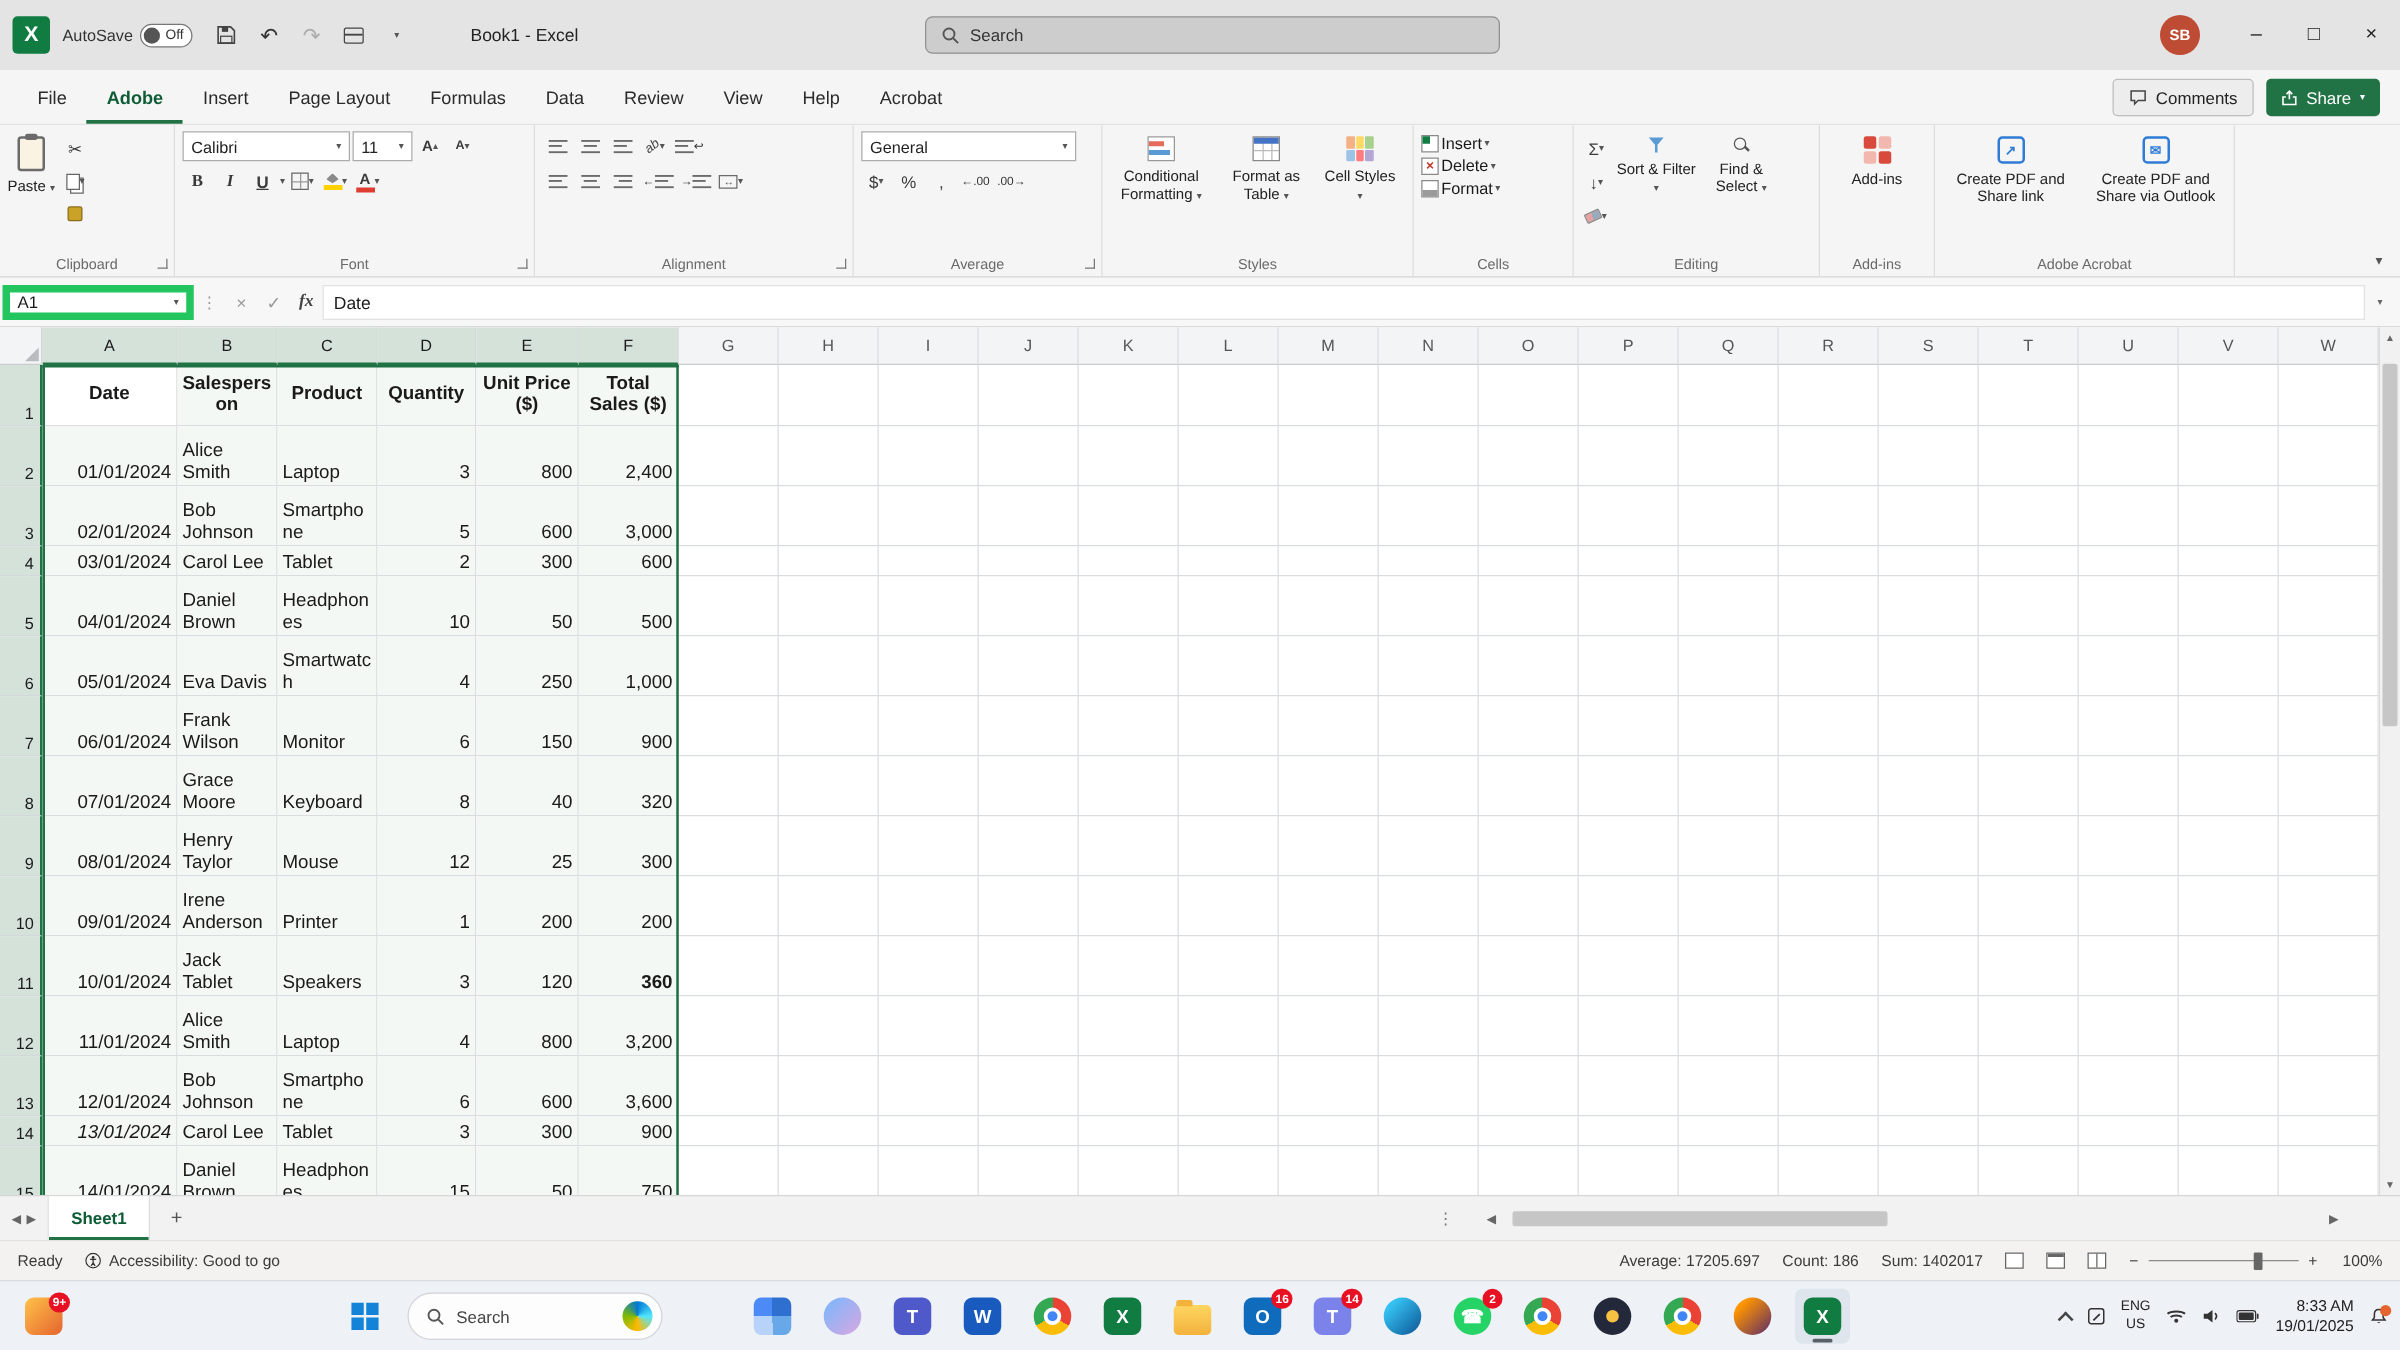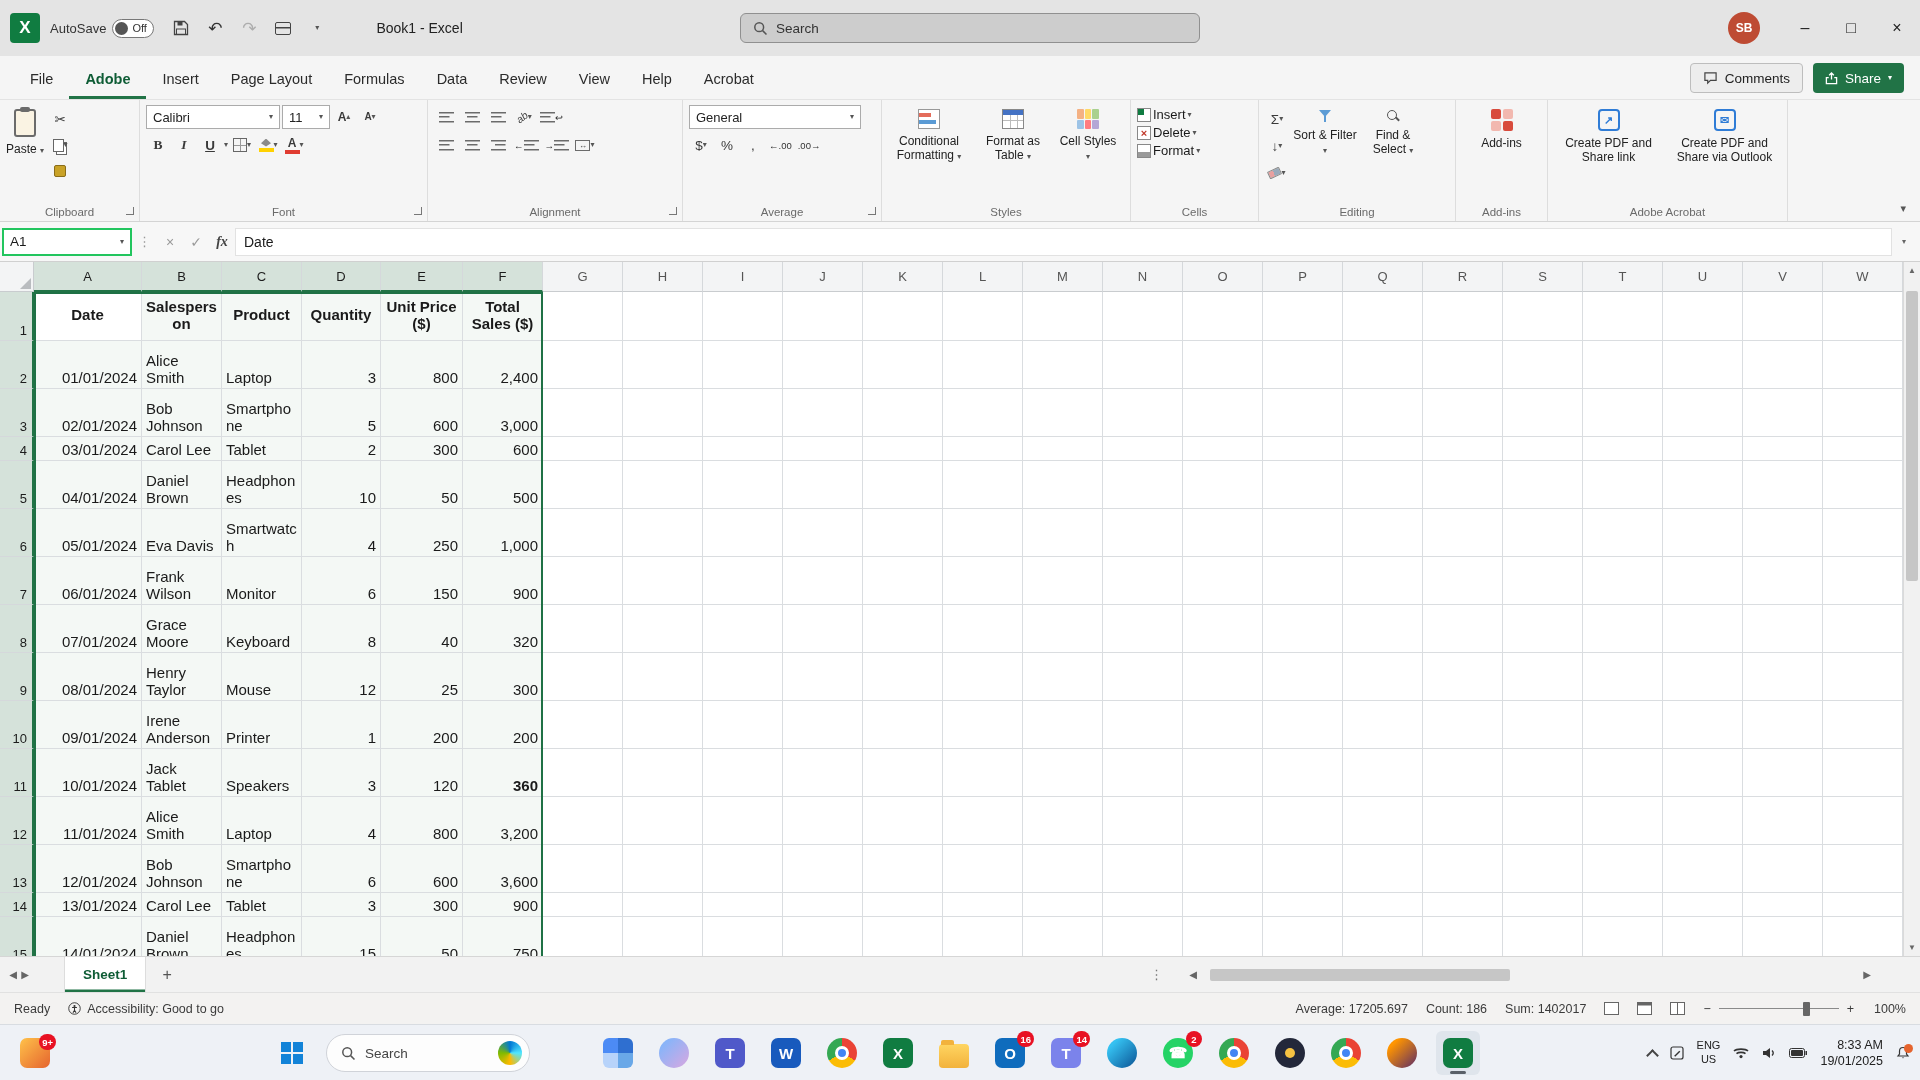--- a/index.html
+++ b/index.html
@@ -78,21 +78,21 @@
 .ic-funnel::after{content:"";position:absolute;left:6px;top:7px;width:2px;height:6px;background:#5B9BD5}
 .ic-mag{position:relative;width:14px;height:14px}
 .ic-mag::before{content:"";position:absolute;left:1px;top:1px;width:8px;height:8px;border:1.6px solid #555;border-radius:50%}
 .ic-mag::after{content:"";position:absolute;left:9px;top:9px;width:5px;height:1.8px;background:#555;transform:rotate(45deg)}
 .ic-addins{width:22px;height:22px;display:grid;grid-template-columns:1fr 1fr;grid-template-rows:1fr 1fr;gap:2px}
 .ic-addins span{border-radius:2px}
 .ic-pdf{width:22px;height:22px;border:2px solid #2F7CD6;border-radius:4px;display:flex;align-items:center;justify-content:center;color:#2F7CD6;font-size:11px;font-weight:700}
 .ic-eraser{width:13px;height:8px;background:linear-gradient(100deg,#E8A0A0 45%,#9ab  45%);transform:rotate(-25deg);border:1px solid #888;border-radius:1px}
 
 .fbar{height:40px;background:#F7F7F7;display:flex;align-items:center;border-bottom:1px solid #D0D0D0;padding:0 4px 0 0}
-.namebox{width:130px;height:28px;background:#fff;border:2px solid #22c55e;margin-left:2px;display:flex;align-items:center;padding:0 6px;font-size:13.5px}
+.namebox{width:153px;height:28px;background:#fff;border:6px solid #22c55e;margin-left:2px;display:flex;align-items:center;padding:0 6px;font-size:13.5px}
 .namebox .dd{margin-left:auto}
 .fsplit{color:#999;padding:0 6px;font-size:13px}
 .fbtn{width:26px;height:26px;display:flex;align-items:center;justify-content:center;font-size:14px;color:#9a9a9a}
 .fbtn.fx{color:#444;font-family:"Liberation Serif",serif;font-style:italic;font-weight:600}
 .fcontent{flex:1;height:28px;background:#fff;border:1px solid #E2E2E2;display:flex;align-items:center;padding:0 8px;font-size:14px}
 .fexpand{width:24px;text-align:center;color:#666}
 
 .grid{position:relative;height:694px;background:#fff}
 .colheaders{display:flex;height:30px;width:1903px}
 .gcorner{width:34px;flex-shrink:0;background:#F3F4F5;border-right:1px solid #C9CCCF;border-bottom:1px solid #C9CCCF;position:relative}
@@ -111,21 +111,21 @@
 .cell.c-wrap{white-space:normal;overflow-wrap:break-word;word-break:break-word}
 .cell.c-sel{background:#F4F8F5}
 .sel-overlay{position:absolute;left:34px;top:0;width:509px;height:100%;border:2px solid #1F7145;border-bottom:none;pointer-events:none}
 .vscroll{position:absolute;right:0;top:0;width:17px;height:100%;background:#F1F1F1;border-left:1px solid #DADADA;display:flex;flex-direction:column;align-items:center}
 .varrow{height:17px;width:100%;display:flex;align-items:center;justify-content:center;font-size:8px;color:#666}
 .vtrack{flex:1;width:100%;position:relative}
 .vthumb{position:absolute;left:2px;right:2px;top:12px;height:290px;background:#C6C6C6;border-radius:2px}
 
 .sheetbar{height:36px;background:#F2F2F2;border-top:1px solid #D6D6D6;display:flex;align-items:center;position:relative}
 .snav{width:26px;text-align:center;font-size:10px;color:#666}
-.sheettab{height:100%;display:flex;align-items:center;padding:0 18px;background:#fff;border-right:1px solid #DDD;border-left:1px solid #DDD;font-size:13.5px;color:#0E5C35;font-weight:700;box-shadow:inset 0 -2.5px 0 #217346;margin-left:26px}
+.sheettab{height:100%;display:flex;align-items:center;padding:0 18px;background:#fff;border-right:1px solid #DDD;border-left:1px solid #DDD;font-size:13.5px;color:#0E5C35;font-weight:700;box-shadow:inset 0 -2.5px 0 #217346;}
 .addsheet{width:26px;height:26px;border-radius:50%;display:flex;align-items:center;justify-content:center;font-size:16px;color:#555;margin-left:8px}
 .hsplit{position:absolute;left:1150px;color:#777;font-size:13px}
 .hscroll{position:absolute;left:1180px;width:700px;height:100%;display:flex;align-items:center}
 .htrack{flex:1;height:12px;position:relative;background:#F2F2F2}
 .hthumb{position:absolute;left:4px;top:0;height:12px;width:300px;background:#C6C6C6;border-radius:2px}
 
 .statusbar{height:32px;background:#F3F2F1;border-top:1px solid #E1E1E1;display:flex;align-items:center;font-size:12.5px;color:#3b3b3b;padding:0 14px;gap:18px}
 .sb-right{margin-left:auto;display:flex;align-items:center;gap:18px}
 .viewic{width:15px;height:13px;border:1.4px solid #666;background:#fff}
 .viewic.pl{box-shadow:inset 0 2.5px 0 #666}
@@ -859,21 +859,21 @@
         <div class="cell" style="width: 80px;"></div>
         <div class="cell" style="width: 80px;"></div>
         <div class="cell" style="width: 80px;"></div>
         <div class="cell" style="width: 80px;"></div>
         <div class="cell" style="width: 80px;"></div>
         <div class="cell" style="width: 80px;"></div>
         <div class="cell" style="width: 80px;"></div>
       </div>
       <div class="grow" style="height: 24px;">
         <div class="rowhdr sel">14</div>
-        <div class="cell c-right c-sel" style="width: 108px;">13/01/2024</div>
+        <div class="cell c-right c-sel" style="width: 108px; font-style: italic;">13/01/2024</div>
         <div class="cell c-left c-wrap c-sel" style="width: 80px;">Carol Lee</div>
         <div class="cell c-left c-wrap c-sel" style="width: 80px;">Tablet</div>
         <div class="cell c-right c-sel" style="width: 79px;">3</div>
         <div class="cell c-right c-sel" style="width: 82px;">300</div>
         <div class="cell c-right c-sel" style="width: 80px;">900</div>
         <div class="cell" style="width: 80px;"></div>
         <div class="cell" style="width: 80px;"></div>
         <div class="cell" style="width: 80px;"></div>
         <div class="cell" style="width: 80px;"></div>
         <div class="cell" style="width: 80px;"></div>

